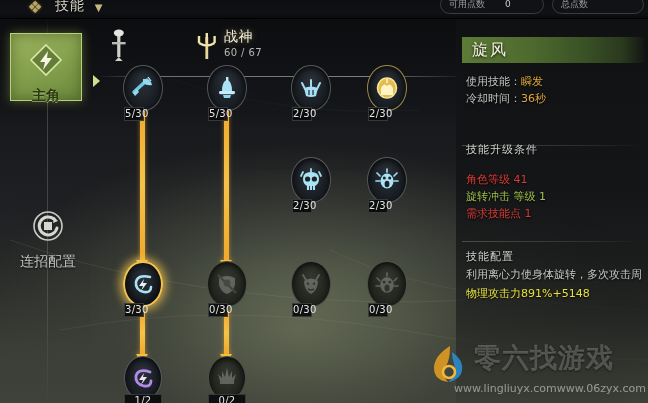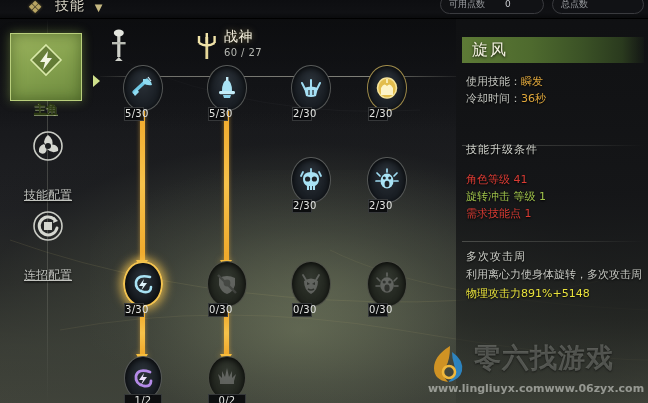--- a/index.html
+++ b/index.html
@@ -70,23 +70,22 @@
   }
   .side-item {
     position: absolute; left: 8px; width: 80px; text-align: center;
     cursor: pointer;
   }
   .side-item .ic {
     width: 44px; height: 44px; margin: 0 auto;
     display: flex; align-items: center; justify-content: center;
   }
   .side-item .lbl {
-    font-size: 12px; color: #c3c5c0; margin-top: 19px;
+    font-size: 14px; color: #c3c5c0; margin-top: 5px;
     text-shadow: 0 1px 2px #000;
-    text-decoration: underline;
   }
   .side-item.active {
     top: 14px; left: 10px; width: 72px; height: 68px;
     background: linear-gradient(160deg, #9bb35e 0%, #87a34f 45%, #6d8a3e 100%);
     border: 1px solid #b9cf7c;
     box-shadow: 0 0 10px rgba(150,185,80,.45), inset 0 0 14px rgba(40,60,14,.5);
   }
   .side-item.active .lbl { color: #2c3a12; font-weight: bold; text-shadow: 0 1px 0 rgba(220,240,170,.5); }
   .side-item.active .ic { margin-top: 4px; }
   .side-arrow {
@@ -213,22 +212,22 @@
   
   .wm { position: absolute; left: 424px; top: 338px; width: 224px; height: 62px; pointer-events: none; }
   .wm-logo { position: absolute; left: 4px; top: 6px; width: 44px; height: 40px; }
   .wm-text {
     position: absolute; left: 50px; top: 2px; font-size: 27px; letter-spacing: 1px;
     color: rgba(210,212,206,0.30); font-weight: bold;
     text-shadow: 0 1px 2px rgba(0,0,0,.5);
   }
   .wm-urls {
     position: absolute; left: 2px; top: 44px; width: 220px;
-    display: flex; justify-content: center;
-    font-size: 11px; color: rgba(228,230,224,0.55); font-weight: bold;
+    display: flex; justify-content: flex-end;
+    font-size: 11px; color: rgba(228,230,224,0.55); font-weight: normal;
   }
 </style>
 </head>
 <body>
 
 <div id="app">
 
   <div class="haze-a"></div>
 
   <svg class="threads" width="648" height="403" viewBox="0 0 648 403">
@@ -260,32 +259,20 @@
       <div class="ic">
         <svg width="36" height="36" viewBox="0 0 36 36">
           <polygon points="18,3 33,18 18,33 3,18" fill="rgba(60,80,26,0.45)" stroke="#d8e8a8" stroke-width="1.6"></polygon>
           <path d="M20 9 L12 20 L17 20 L15 28 L24 16 L19 16 Z" fill="#f2f6e2"></path>
         </svg>
       </div>
       <div class="lbl">主角</div>
       <div class="side-arrow"></div>
     </div>
 
-    <div class="side-item" id="side-1">
-      <div class="ic">
-        <svg width="36" height="36" viewBox="0 0 36 36">
-          <circle cx="18" cy="18" r="14" fill="none" stroke="#c9cbc4" stroke-width="1.6"></circle>
-          <path d="M18 7 Q24 11 22 18 Q16 20 14 14 Q15 9 18 7 Z" fill="#d5d7d0"></path>
-          <path d="M28 23 Q22 26 17 21 Q19 15 25 17 Q29 19 28 23 Z" fill="#d5d7d0"></path>
-          <path d="M9 24 Q8 18 14 16 Q19 20 15 25 Q12 27 9 24 Z" fill="#d5d7d0"></path>
-          <circle cx="18" cy="18" r="3" fill="#1c1e20"></circle>
-        </svg>
-      </div>
-      <div class="lbl">技能配置</div>
-    </div>
 
     <div class="side-item" id="side-2">
       <div class="ic">
         <svg width="36" height="36" viewBox="0 0 36 36">
           <circle cx="18" cy="18" r="14" fill="none" stroke="#c9cbc4" stroke-width="1.6"></circle>
           <path d="M24 11 A9 9 0 1 0 27 20" fill="none" stroke="#d5d7d0" stroke-width="3" stroke-linecap="round"></path>
           <rect x="14" y="14" width="8" height="8" fill="#d5d7d0"></rect>
           <path d="M24 9 L28 13 L23 15 Z" fill="#d5d7d0"></path>
         </svg>
       </div>
@@ -310,21 +297,21 @@
       <div class="tab sel" id="tab-1">
         <div class="t-ic">
           <svg width="22" height="34" viewBox="0 0 22 34">
             <rect x="9.4" y="8" width="2.8" height="22" fill="#e6d798"></rect>
             <path d="M3 7 L3 14 M10.8 4 L10.8 14 M18.6 7 L18.6 14" stroke="#f0e3a8" stroke-width="2.4" fill="none"></path>
             <path d="M3 14 Q10.8 19 18.6 14" stroke="#f0e3a8" stroke-width="2.4" fill="none"></path>
           </svg>
         </div>
         <div class="t-txt">
           <div class="t-name">战神</div>
-          <div class="t-num">60 / 27</div>
+          <div class="t-num">60 / 67</div>
         </div>
       </div>
 
       <div class="tab-underline"></div>
       <div class="tab-glow"></div>
     </div>
 
     <div class="grid">
 
       <div class="conn" style="left:44px; top:36px; height:154px;"></div>
@@ -516,21 +503,21 @@
     <div class="sec-divider" id="div-1"></div>
     <div class="sec-head" id="head-req">技能升级条件</div>
 
     <div class="req-block">
       <div class="req-line req-red">角色等级 41</div>
       <div class="req-line req-green">旋转冲击 等级 1</div>
       <div class="req-line req-red">需求技能点 1</div>
     </div>
 
     <div class="sec-divider" id="div-2"></div>
-    <div class="sec-head" id="head-eff">多次攻击周</div>
+    <div class="sec-head" id="head-eff">技能配置</div>
 
     <div class="eff-block">
       <div class="eff-desc">利用离心力使身体旋转，多次攻击周</div>
       <div class="eff-val">物理攻击力891%+5148</div>
     </div>
   </div>
 
   <div class="wm">
     <svg class="wm-logo" width="44" height="40" viewBox="0 0 44 40">
       <path d="M22 2 Q6 12 6 24 Q6 36 20 38 Q12 30 18 22 Q22 16 22 2 Z" fill="#e8a020" opacity="0.85"></path>

